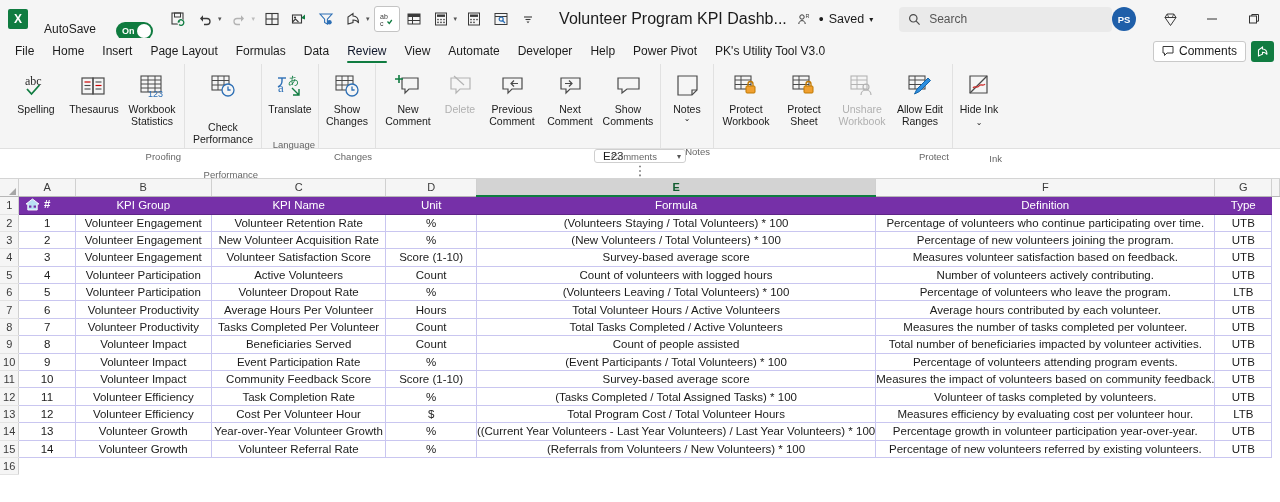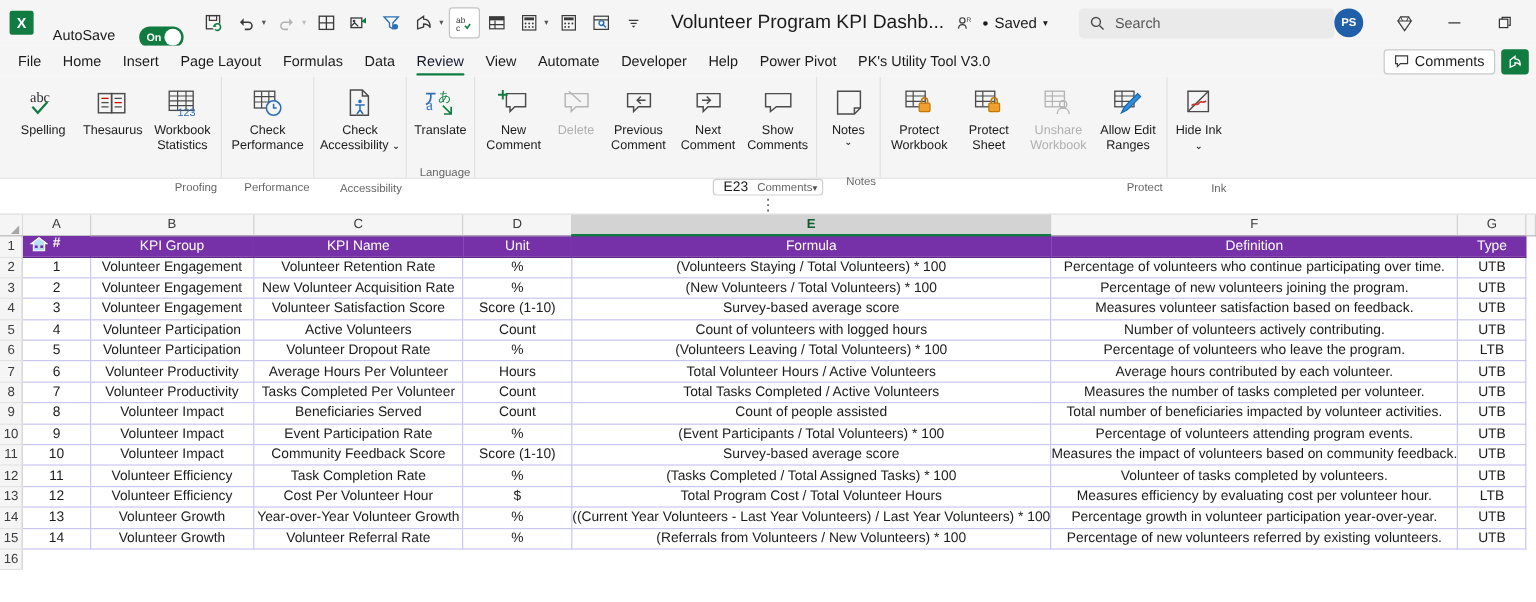--- a/index.html
+++ b/index.html
@@ -103,21 +103,21 @@
   }
   .rgroup:last-child { border-right: none; }
   .rgroup-items { display: flex; align-items: flex-start; flex: 1; padding-top: 3px; }
   .rgroup-name {
     font-size: 9.5px; color: #666; text-align: center; padding-bottom: 2px; height: 13px; margin-top: 24px;
   }
   .rbtn {
     width: 58px; display: flex; flex-direction: column; align-items: center;
     padding: 2px 1px 0; color: #1b1b1b; text-align: center;
   }
-  .rbtn.w70 { width: 70px; }
+  .rbtn.w70 { width: 70px; gap: 18px; }
   .rbtn.w50 { width: 50px; }
   .rbtn.w46 { width: 46px; }
   .rbtn-ico { height: 34px; display: flex; align-items: center; justify-content: center; }
   .rbtn-lbl { font-size: 10.5px; line-height: 12px; color: #1b1b1b; }
   .rbtn.dis .rbtn-lbl { color: #b0b0b0; }
   .rbtn.dis .rbtn-ico { opacity: .38; }
 
   
   .fbar {
     height: 30px; display: flex; align-items: center; gap: 0;
@@ -449,55 +449,58 @@
               <circle cx="20" cy="19" r="6" fill="#f5f5f5" stroke="#2d6fb5" stroke-width="1.3"></circle>
               <path d="M20 15.5V19h2.6" fill="none" stroke="#2d6fb5" stroke-width="1.3"></path>
             </svg>
         </span>
         <span class="rbtn-lbl">Check Performance</span>
       </div>
     </div>
     <div class="rgroup-name">Performance</div>
   </div>
 
-  <div class="rgroup">
-    <div class="rgroup-items">
-      <div class="rbtn w70">
-        <span class="rbtn-ico">
-          <svg width="31" height="31" viewBox="0 0 31 31">
-              <path d="M7 4h10l5 5v16H7z" fill="none" stroke="#4a4a4a" stroke-width="1.2"></path>
-              <path d="M17 4v5h5" fill="none" stroke="#4a4a4a" stroke-width="1.2"></path>
-              <circle cx="15" cy="13.5" r="1.5" fill="#2d6fb5"></circle>
-              <path d="M11 16.5h8M15 16.5v4M15 20.5l-2.5 3.5M15 20.5l2.5 3.5" stroke="#2d6fb5" stroke-width="1.3" fill="none"></path>
-            </svg>
-        </span>
-        <span class="rbtn-lbl"><span>Check Accessibility</span> <span style="font-size:8px">⌄</span></span>
-      </div>
-    </div>
-    <div class="rgroup-name">Accessibility</div>
-  </div>
 
   <div class="rgroup">
     <div class="rgroup-items">
       <div class="rbtn w50">
         <span class="rbtn-ico">
           <svg width="31" height="31" viewBox="0 0 31 31">
               <text x="3" y="21" font-size="13" font-family="Liberation Serif" fill="#2d6fb5">a</text>
               <path d="M3 7h8" stroke="#2d6fb5" stroke-width="1.4"></path>
               <path d="M7 7v3c0 3-2 5-4 6" fill="none" stroke="#2d6fb5" stroke-width="1.4"></path>
               <text x="13" y="13" font-size="11" font-family="Liberation Sans" fill="#107c41">あ</text>
               <path d="M17 17l7 7M24 18v6h-6" fill="none" stroke="#107c41" stroke-width="1.4"></path>
             </svg>
         </span>
         <span class="rbtn-lbl">Translate</span>
       </div>
     </div>
     <div class="rgroup-name">Language</div>
   </div>
 
+  <div class="rgroup">
+    <div class="rgroup-items">
+      <div class="rbtn w50">
+        <span class="rbtn-ico">
+          <svg width="31" height="31" viewBox="0 0 31 31">
+              <rect x="4" y="5" width="17" height="14" fill="none" stroke="#4a4a4a" stroke-width="1.1"></rect>
+              <line x1="4" y1="9.5" x2="21" y2="9.5" stroke="#4a4a4a" stroke-width="1"></line>
+              <line x1="4" y1="14" x2="21" y2="14" stroke="#4a4a4a" stroke-width="1"></line>
+              <line x1="10" y1="5" x2="10" y2="19" stroke="#4a4a4a" stroke-width="1"></line>
+              <line x1="16" y1="5" x2="16" y2="19" stroke="#4a4a4a" stroke-width="1"></line>
+              <circle cx="20" cy="19" r="6" fill="#f5f5f5" stroke="#2d6fb5" stroke-width="1.3"></circle>
+              <path d="M20 15.5V19h2.6" fill="none" stroke="#2d6fb5" stroke-width="1.3"></path>
+            </svg>
+        </span>
+        <span class="rbtn-lbl">Show Changes</span>
+      </div>
+    </div>
+    <div class="rgroup-name">Changes</div>
+  </div>
 
   <div class="rgroup">
     <div class="rgroup-items">
       <div class="rbtn">
         <span class="rbtn-ico">
           <svg width="31" height="31" viewBox="0 0 31 31">
               <path d="M9 7h16v11h-9l-4 4v-4H9z" fill="none" stroke="#4a4a4a" stroke-width="1.2"></path>
               <path d="M6 4v8M2 8h8" stroke="#107c41" stroke-width="1.6"></path>
             </svg>
         </span>

